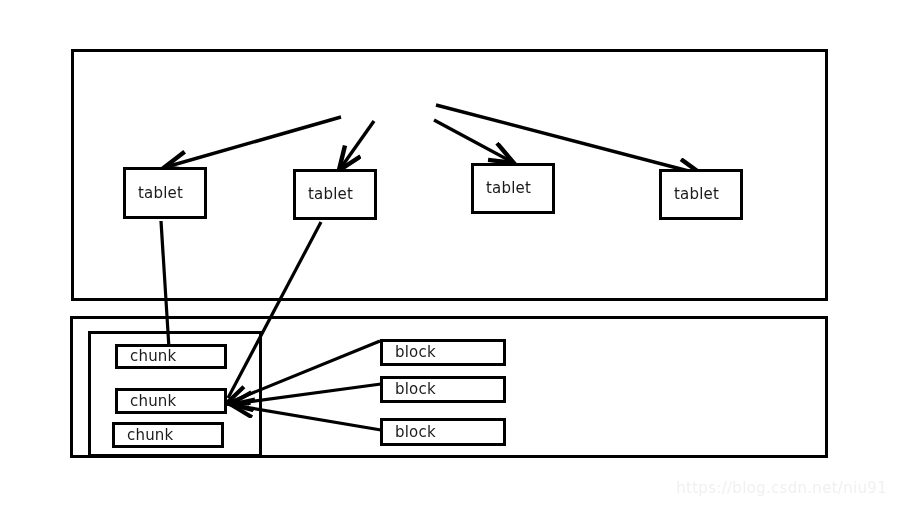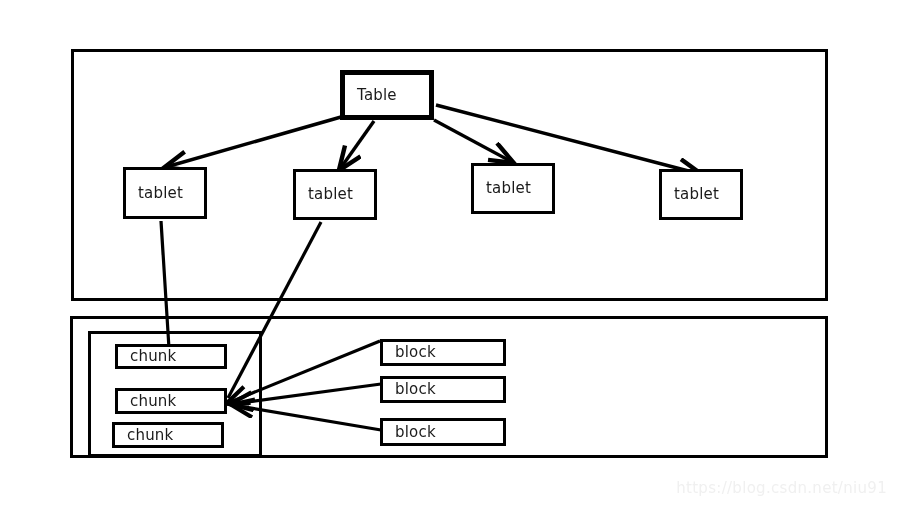--- a/index.html
+++ b/index.html
@@ -95,23 +95,20 @@
       <line x1="381" y1="430" x2="233" y2="405" marker-end="url(#arrowhead)"></line>
     </g>
   </svg>
 
   <div class="container-box" style="left:71px; top:49px; width:757px; height:252px;"></div>
 
   <div class="container-box" style="left:70px; top:316px; width:758px; height:142px;"></div>
 
   <div class="chunk-group" style="left:88px; top:331px; width:174px; height:126px;"></div>
 
-  <div class="node-box thick" style="left:340px; top:70px; width:94px; height:50px;">
-    <span class="node-label">Table</span>
-  </div>
 
   <div class="node-box" style="left:123px; top:167px; width:84px; height:52px;">
     <span class="node-label">tablet</span>
   </div>
   <div class="node-box" style="left:293px; top:169px; width:84px; height:51px;">
     <span class="node-label">tablet</span>
   </div>
   <div class="node-box" style="left:471px; top:163px; width:84px; height:51px;">
     <span class="node-label">tablet</span>
   </div>

